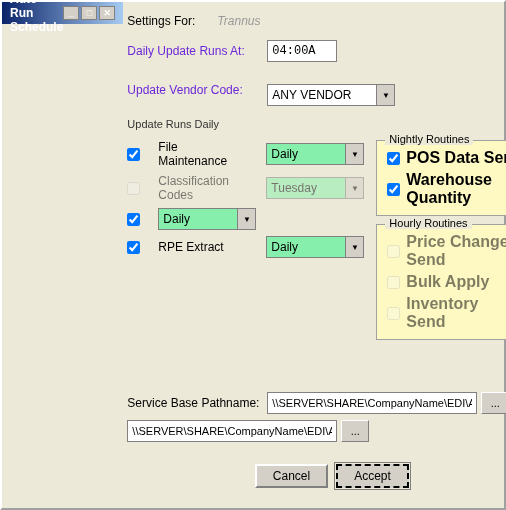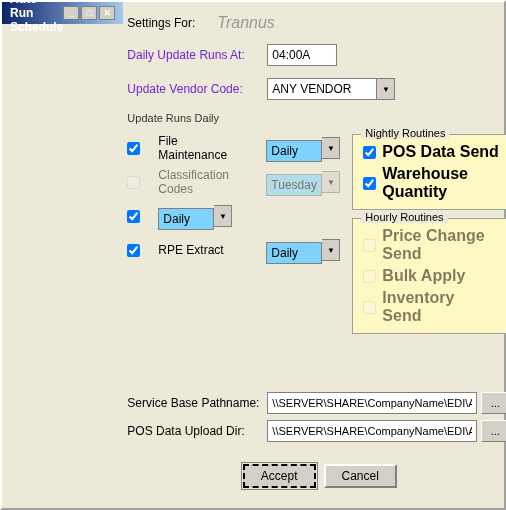--- a/index.html
+++ b/index.html
@@ -68,24 +68,26 @@
     }
     .form-input {
       border: 1px solid #808080;
       background: white;
       padding: 2px 4px;
       font-size: 12px;
       height: 22px;
     }
     .form-input-time {
       width: 70px;
+      font-family: Liberation Mono, monospace;
     }
     .vendor-dropdown {
       display: flex;
       align-items: center;
+      margin-top: 10px;
     }
     .vendor-input {
       border: 1px solid #808080;
       background: white;
       padding: 2px 4px;
       font-size: 12px;
       height: 22px;
       width: 110px;
     }
     .dropdown-btn {
@@ -130,26 +132,25 @@
     .checkbox-label {
       min-width: 90px;
       font-size: 12px;
     }
     .freq-dropdown {
       display: flex;
       align-items: center;
     }
     .freq-input {
       border: 1px solid #808080;
-      background: #7dd3fc;
+      background: #86efac;
       padding: 2px 4px;
       font-size: 12px;
       height: 22px;
-      width: 56px;
-      margin-top: 6px;
+      width: 80px;
     }
     .group-box {
       border: 1px solid #a0a0a0;
       background: #fef9c3;
       padding: 8px 10px;
       position: relative;
     }
     .group-box-title {
       position: absolute;
       top: -8px;
@@ -240,21 +241,21 @@
     .settings-for-row {
       display: flex;
       align-items: center;
       margin-bottom: 4px;
     }
     .settings-for-label {
       width: 90px;
       font-size: 12px;
     }
     .settings-for-value {
-      font-size: 16px;
+      font-size: 12px;
       color: #999;
       font-style: italic;
     }
     .nightly-box {
       width: 160px;
       margin-top: 0;
     }
     .hourly-box {
       width: 155px;
     }
@@ -371,25 +372,24 @@
       </div>
     </div>
 
     <div class="path-section">
       <div class="path-row">
         <span class="path-label">Service Base Pathname:</span>
         <input class="path-input" type="text" value="\\SERVER\SHARE\CompanyName\EDI\ANYVENDOR" style="">
         <button class="path-btn">...</button>
       </div>
       <div class="path-row">
-        <span class="path-label">POS Data Upload Dir:</span>
         <input class="path-input" type="text" value="\\SERVER\SHARE\CompanyName\EDI\ANYVENDOR" style="">
         <button class="path-btn">...</button>
       </div>
     </div>
 
     <div class="button-row">
+      <button class="btn">Cancel</button>
       <button class="btn btn-accept">Accept</button>
-      <button class="btn">Cancel</button>
     </div>
 
   </div>
 </div>
 
 </body></html>

